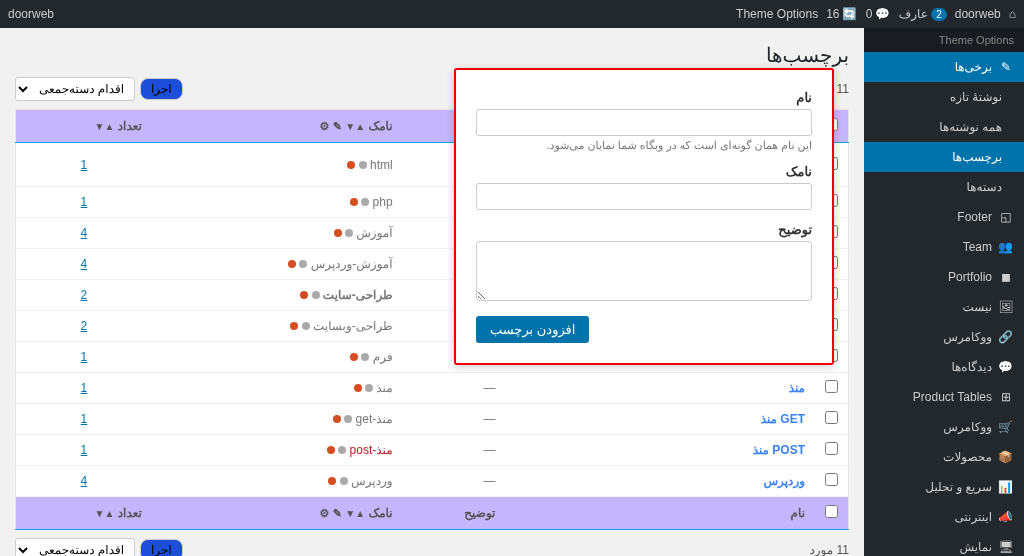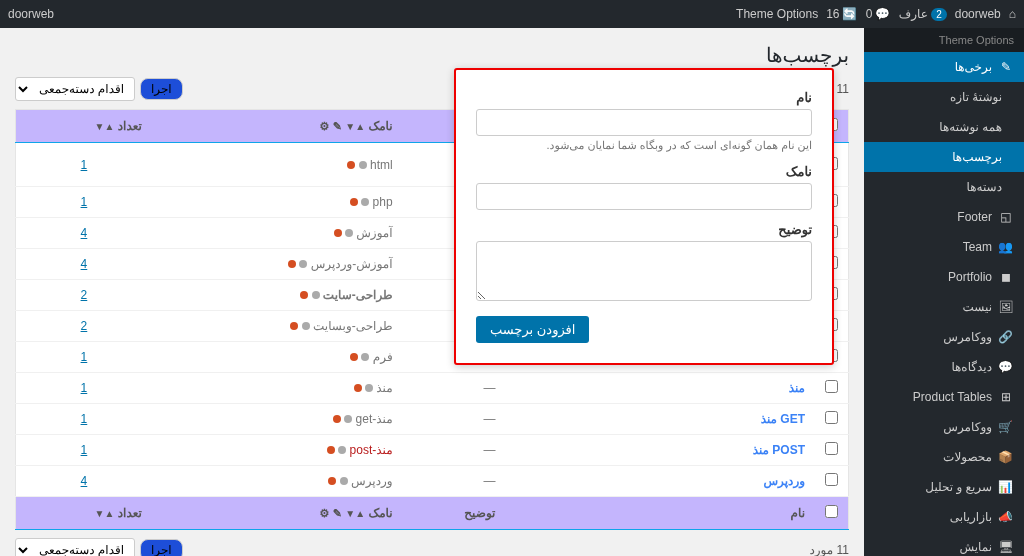--- a/index.html
+++ b/index.html
@@ -348,21 +348,21 @@
     <div class="sidebar-item">
       <span class="icon">📦</span>
       <span>محصولات</span>
     </div>
     <div class="sidebar-item">
       <span class="icon">📊</span>
       <span>سریع و تحلیل</span>
     </div>
     <div class="sidebar-item">
       <span class="icon">📣</span>
-      <span>بازاریابی</span>
+      <span>اینترنتی</span>
     </div>
     <div class="sidebar-item">
       <span class="icon">🖥</span>
       <span>نمایش</span>
     </div>
 
   </div>
 
   <div class="main-content">
 

